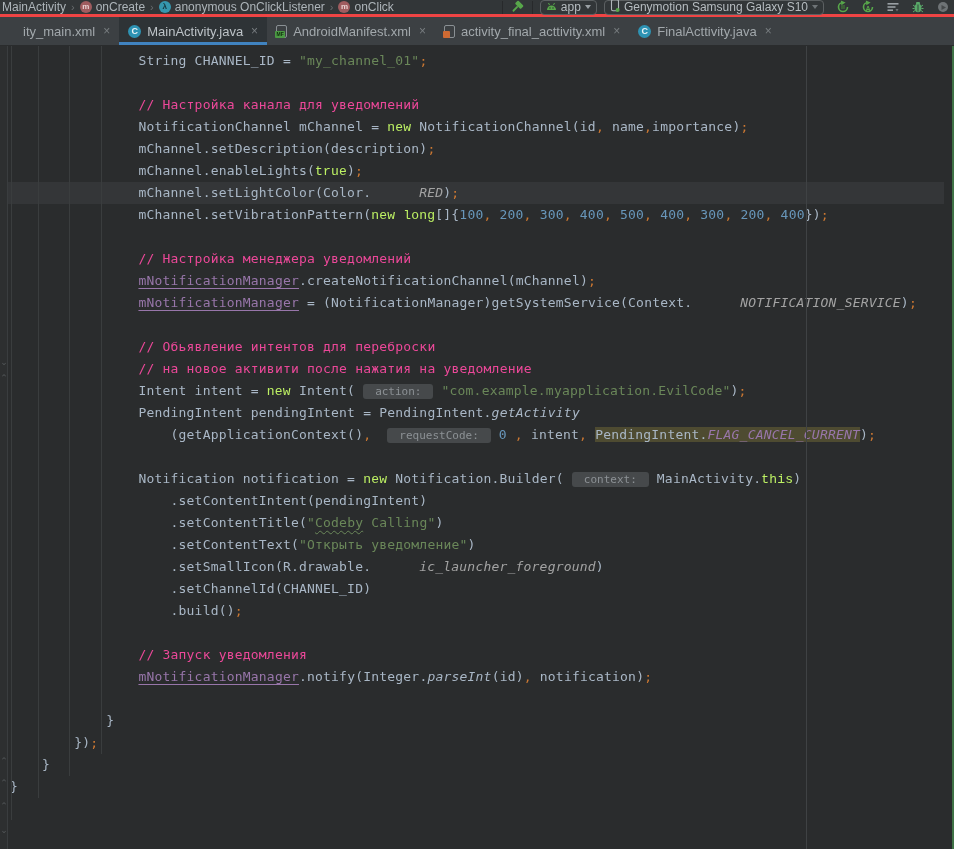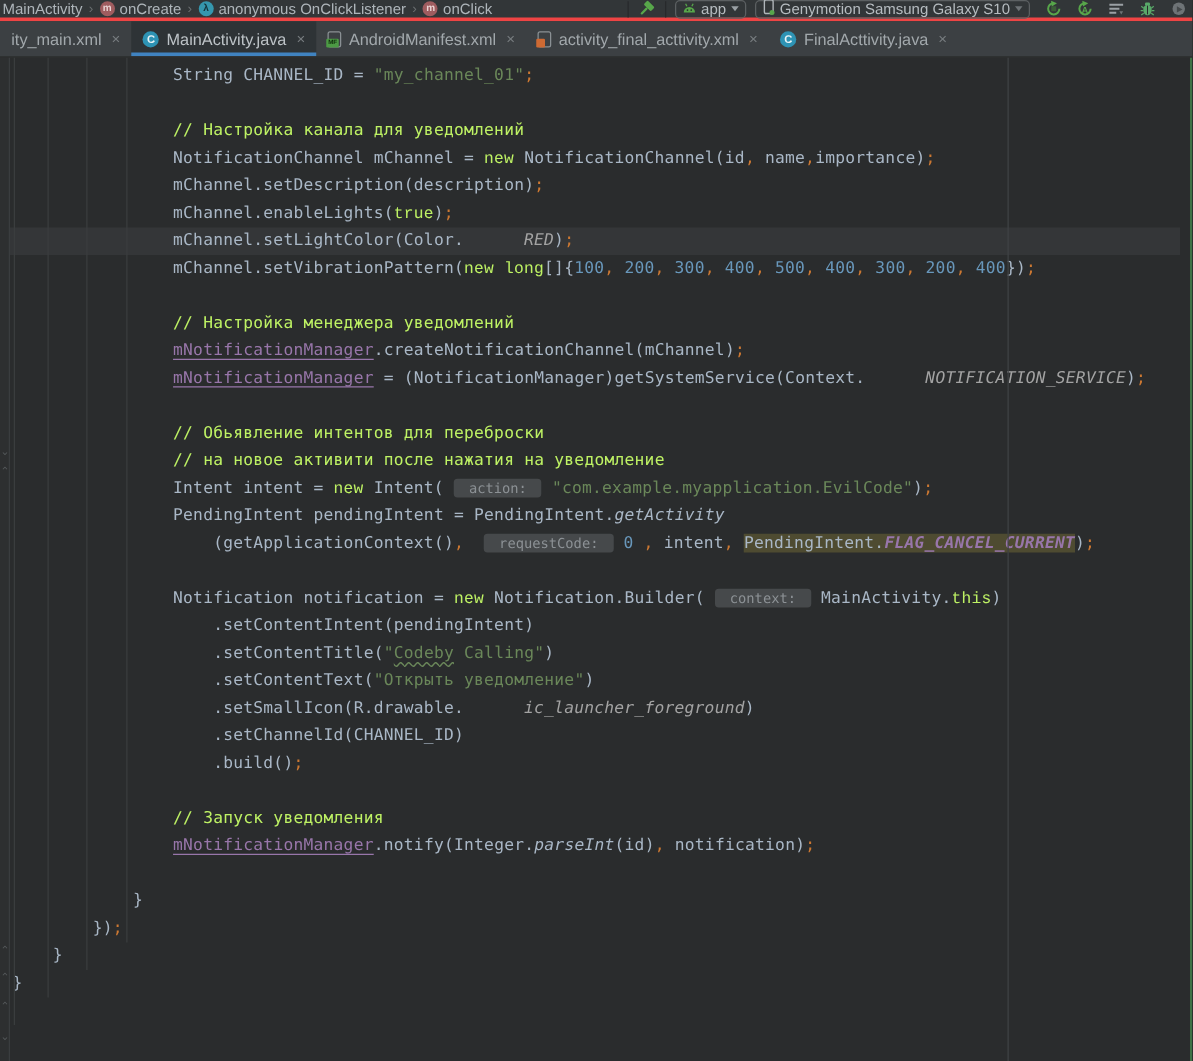--- a/index.html
+++ b/index.html
@@ -33,21 +33,21 @@
     white-space: nowrap; cursor: default;
   }
   .chev { width: 0; height: 0; border-left: 3px solid transparent; border-right: 3px solid transparent;
           border-top: 4px solid #9AA0A4; display: inline-block; }
   .toolicons { display: flex; align-items: center; gap: 10px; margin-left: 4px; }
   .tool { width: 15px; height: 15px; display: flex; align-items: center; justify-content: center; cursor: default; }
 
   
   .tabbar {
     height: 29px; background: #3C4043; display: flex; align-items: stretch;
-    flex: 0 0 29px; overflow: hidden; border-bottom: 1px solid #2A2C2D;
+    flex: 0 0 29px; overflow: hidden; border-bottom: 1px solid #2A2C2D; padding-left: 14px;
   }
   .tab {
     display: flex; align-items: center; gap: 6px; padding: 0 9px;
     font-size: 13px; color: #A2A8AC; position: relative; white-space: nowrap; cursor: default;
   }
   .tab.active { background: #2E3336; color: #BDC3C7; }
   .tab.active::after {
     content: ""; position: absolute; left: 0; right: 0; bottom: 0; height: 3px; background: #4083C0;
   }
   .tab-close { color: #787D80; font-size: 12px; margin-left: 2px; line-height: 1; }
@@ -74,27 +74,27 @@
                font-size: 13px; line-height: 22px; letter-spacing: 0.2px; }
   .code-line { height: 22px; white-space: pre; padding-left: 2px; }
   .code-line.cur { background: #343638; }
 
   .sg-p    { color: #A9B7C6; }
   .sg-k    { color: #bef264; font-family: Liberation Mono, monospace; }
   .sg-s    { color: #6A8759; }
   .sg-styp { color: #6A8759; text-decoration-line: underline; text-decoration-style: wavy;
              text-decoration-color: #6A8759; text-decoration-thickness: 1px; text-underline-offset: 3px; }
   .sg-n    { color: #6897BB; }
-  .sg-c    { color: #bef264; margin-top: 29px; }
+  .sg-c    { color: #ec4899; margin-top: 29px; }
   .sg-f    { color: #9876AA; text-decoration: underline; text-underline-offset: 3px; text-decoration-thickness: 1px; }
   .sg-sc   { color: #a3a3a3; font-style: italic; margin-left: 48px; }
   .sg-sm   { color: #A9B7C6; font-style: italic; }
   .sg-semi { color: #CC7832; }
   .sg-hl   { color: #A9B7C6; background: #4E4B31; }
-  .sg-hlc  { color: #9876AA; font-style: italic; background: #4E4B31; font-weight: bold; }
+  .sg-hlc  { color: #9876AA; font-style: italic; background: #4E4B31; }
   .sg-hint { background: #46494B; color: #8C9195; font-size: 11px; border-radius: 3px;
              padding: 1px 12px; letter-spacing: 0; }
 </style>
 </head>
 <body>
 
 <div class="navbar">
   <div class="bc">
       <span class="bc-item">
         <span>MainActivity</span>

